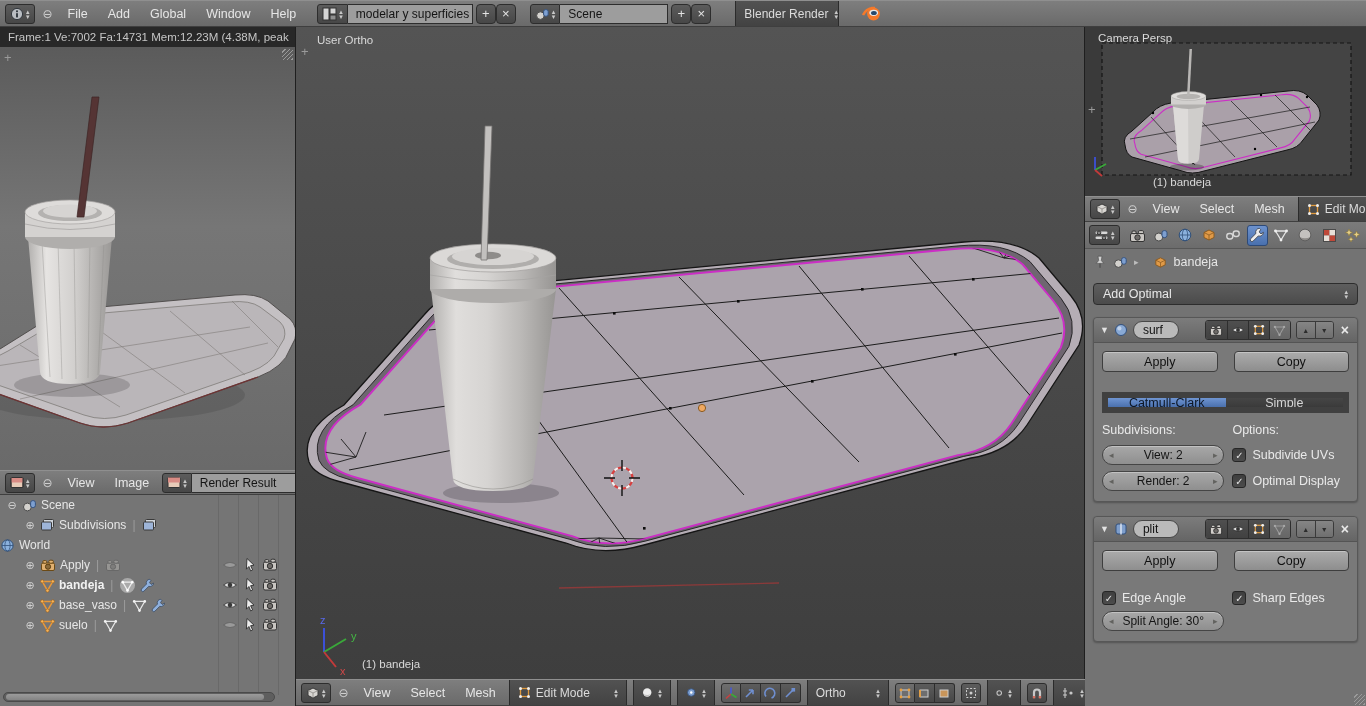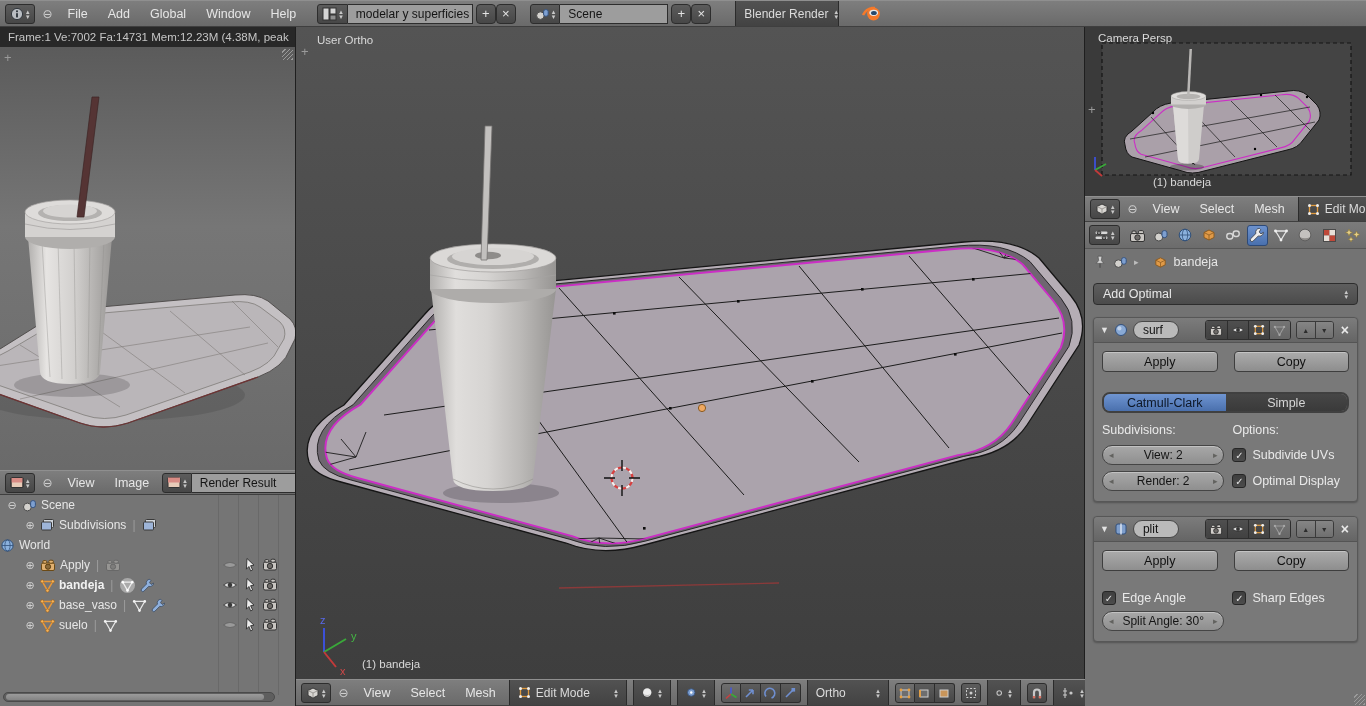--- a/index.html
+++ b/index.html
@@ -105,21 +105,21 @@
 .mvgrp{display:flex;border:1px solid #3a3a3a;border-radius:3px;overflow:hidden}
 .mv{width:18px;height:16px;display:flex;align-items:center;justify-content:center;
   background:linear-gradient(#858585,#6f6f6f);color:#2c2c2c;font-size:7px;border-left:1px solid #3a3a3a}
 .mv:first-child{border-left:none}
 .xbtn{color:#e8e8e8;font-size:14px;font-weight:bold;padding:0 2px}
 .mbody{padding:8px 8px 10px}
 .btnrow{display:grid;grid-template-columns:1fr 1fr;gap:16px;margin-bottom:20px}
 .btn{height:21px;border-radius:4px;background:linear-gradient(#ababab,#8e8e8e);
   border:1px solid #3e3e3e;color:#101010;font-size:12.5px;display:flex;align-items:center;
   justify-content:center;box-shadow:inset 0 1px 0 rgba(255,255,255,.3)}
-.seg{display:flex;height:21px;border:2px solid #404040;border-radius:8px;overflow:hidden;margin-bottom:8px}
+.seg{display:flex;height:21px;border:6px solid #404040;border-radius:0;overflow:hidden;margin-bottom:8px}
 .seg .sbtn{flex:1;display:flex;align-items:center;justify-content:center;font-size:12.5px}
 .seg .on{background:linear-gradient(#6f95d2,#4a70ad);color:#0d1726}
 .seg .off{background:linear-gradient(#464646,#3a3a3a);color:#d6d6d6}
 .cols2{display:grid;grid-template-columns:1.05fr 1fr;column-gap:8px;row-gap:6px;align-items:center}
 .flabel{color:#e9e9e9;font-size:12.5px;margin:2px 0}
 .stepper{height:20px;border-radius:10px;background:linear-gradient(#a8a8a8,#8f8f8f);
   border:1px solid #454545;display:flex;align-items:center;justify-content:center;
   color:#141414;font-size:12px;position:relative;box-shadow:inset 0 1px 0 rgba(255,255,255,.3)}
 .stepper .chL,.stepper .chR{position:absolute;color:#62625f;font-size:9px;top:4px}
 .chL{left:6px}.chR{right:6px}

